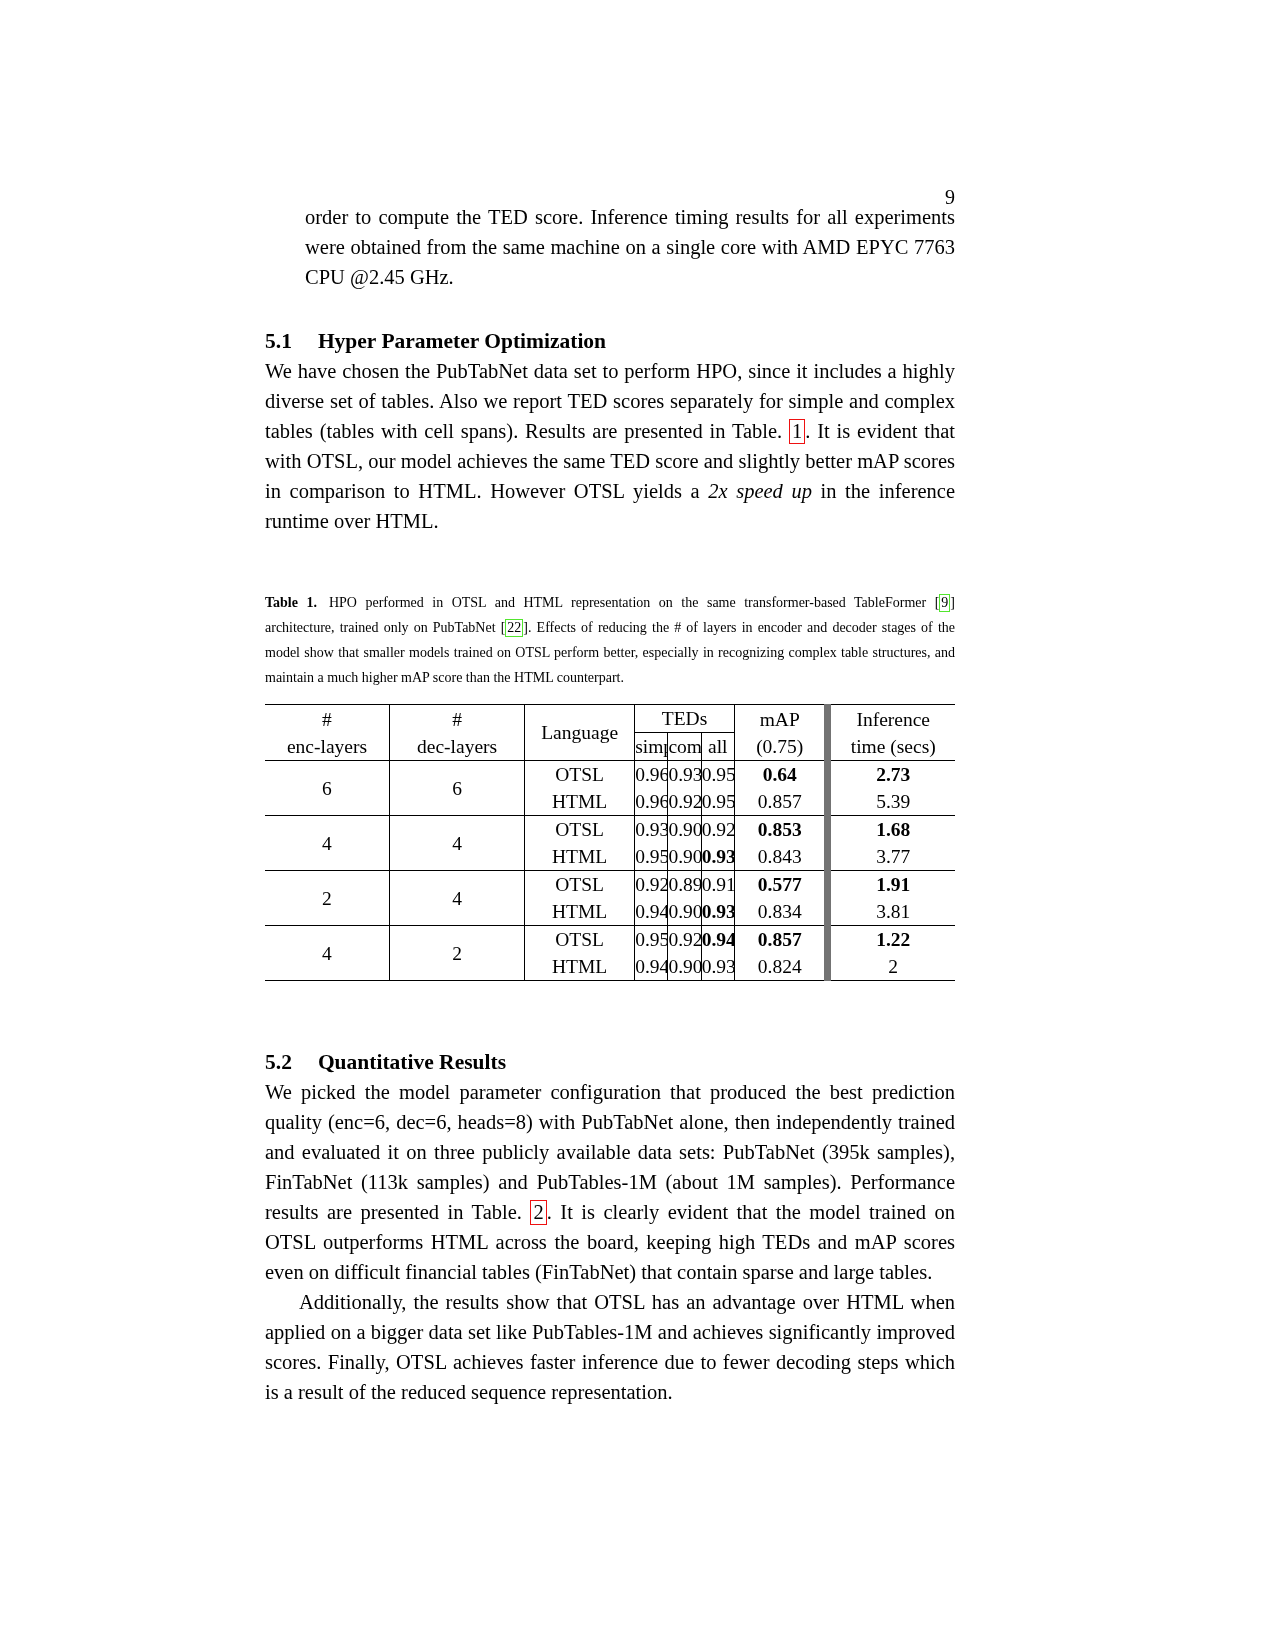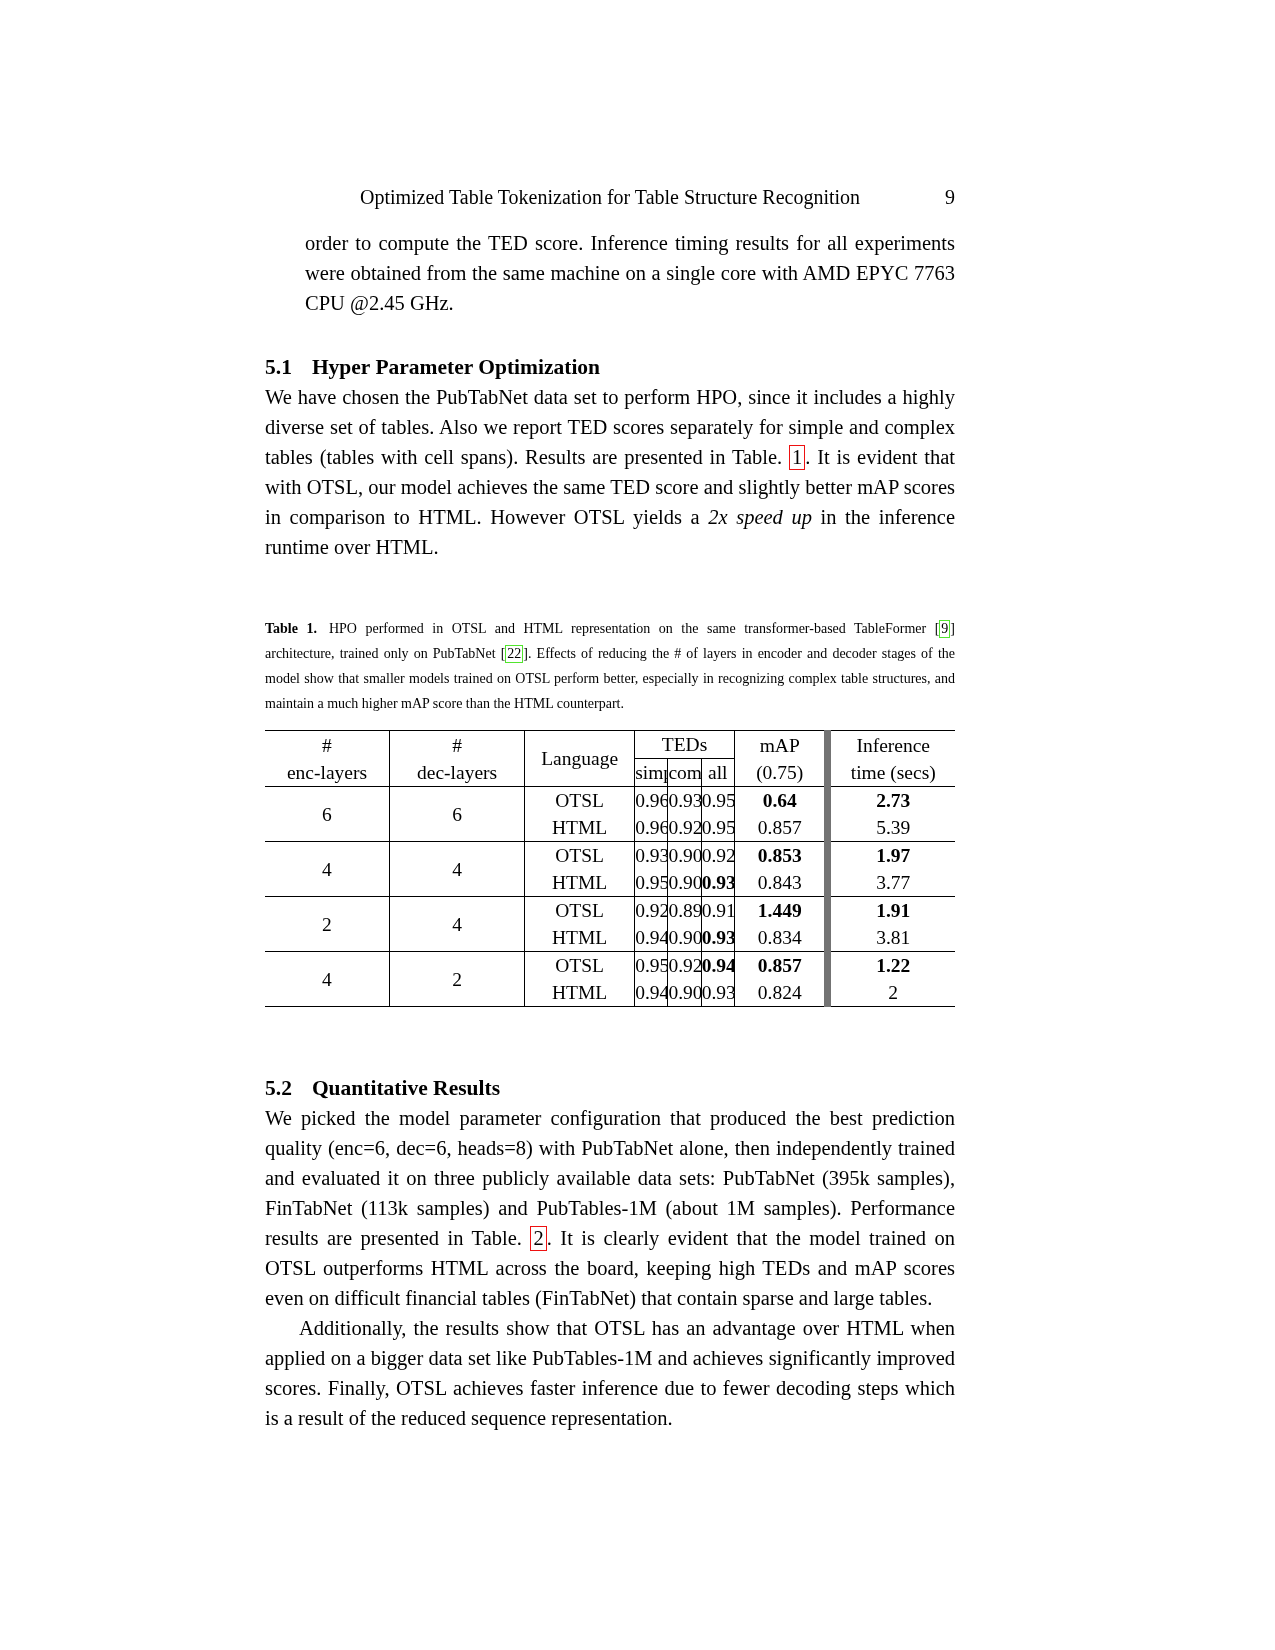--- a/index.html
+++ b/index.html
@@ -27,21 +27,21 @@
     margin:0; font-size:20.5px; line-height:30px;
     text-align:justify;
   }
   p.bodytext.first { margin-top:18px;margin-left:40px; }
   em { font-style:italic; }
   .indent { text-indent:34px; }
   
   .secheading {
     margin:0; font-size:21.5px; font-weight:bold; line-height:30px;
   }
-  .secheading .secnum { margin-right:20px; }
+  .secheading .secnum { margin-right:26px; }
   .sp-51 { margin-top:34px; }
   .sp-51-para { margin-top:16px; }
   .sp-52 { margin-top:66px; }
   .sp-52-para { margin-top:14px; }
   
   .refbox {
     border:1.5px solid #ee1111;
     padding:0 2px 1px 2px;
   }
   .citebox {
@@ -79,21 +79,20 @@
   .c-map  { width:70px; border-left:1px solid #000; }
   .c-time { width:97px; border-left:7px solid #737373; }
   .tbl .b { font-weight:bold; }
 </style>
 </head>
 <body>
 
 <div class="page-inner">
 
   <div class="runhead">
-    <span>Optimized Table Tokenization for Table Structure Recognition</span>
     <span class="pagenum">9</span>
   </div>
 
   <p class="bodytext first"><span>order to compute the TED score. Inference timing results for all experiments were obtained from the same machine on a single core with AMD EPYC 7763 CPU @2.45 GHz.</span></p>
 
   <h3 class="secheading sp-51"><span class="secnum">5.1</span><span>Hyper Parameter Optimization</span></h3>
 
   <p class="bodytext sp-51-para"><span>We have chosen the PubTabNet data set to perform HPO, since it includes a highly diverse set of tables. Also we report TED scores separately for simple and complex tables (tables with cell spans). Results are presented in Table. </span><span class="refbox">1</span><span>. It is evident that with OTSL, our model achieves the same TED score and slightly better mAP scores in comparison to HTML. However OTSL yields a </span><em>2x speed up</em><span> in the inference runtime over HTML.</span></p>
 
   <p class="caption"><span class="caplabel">Table 1.</span><span>HPO performed in OTSL and HTML representation on the same transformer-based TableFormer [</span><span class="citebox">9</span><span>] architecture, trained only on PubTabNet [</span><span class="citebox">22</span><span>]. Effects of reducing the # of layers in encoder and decoder stages of the model show that smaller models trained on OTSL perform better, especially in recognizing complex table structures, and maintain a much higher mAP score than the HTML counterpart.</span></p>
@@ -136,40 +135,40 @@
       </tbody>
       <tbody>
         <tr>
           <td rowspan="2" class="c-enc">4</td>
           <td rowspan="2" class="c-dec">4</td>
           <td class="c-lang">OTSL</td>
           <td class="c-simple">0.938</td>
           <td class="c-complex">0.904</td>
           <td class="c-all">0.927</td>
           <td class="c-map b">0.853</td>
-          <td class="c-time b">1.97</td>
+          <td class="c-time b">1.68</td>
         </tr>
         <tr>
           <td class="c-lang">HTML</td>
           <td class="c-simple">0.952</td>
           <td class="c-complex">0.909</td>
           <td class="c-all b">0.938</td>
           <td class="c-map">0.843</td>
           <td class="c-time">3.77</td>
         </tr>
       </tbody>
       <tbody>
         <tr>
           <td rowspan="2" class="c-enc">2</td>
           <td rowspan="2" class="c-dec">4</td>
           <td class="c-lang">OTSL</td>
           <td class="c-simple">0.923</td>
           <td class="c-complex">0.897</td>
           <td class="c-all">0.915</td>
-          <td class="c-map b">1.449</td>
+          <td class="c-map b">0.577</td>
           <td class="c-time b">1.91</td>
         </tr>
         <tr>
           <td class="c-lang">HTML</td>
           <td class="c-simple">0.945</td>
           <td class="c-complex">0.901</td>
           <td class="c-all b">0.931</td>
           <td class="c-map">0.834</td>
           <td class="c-time">3.81</td>
         </tr>

